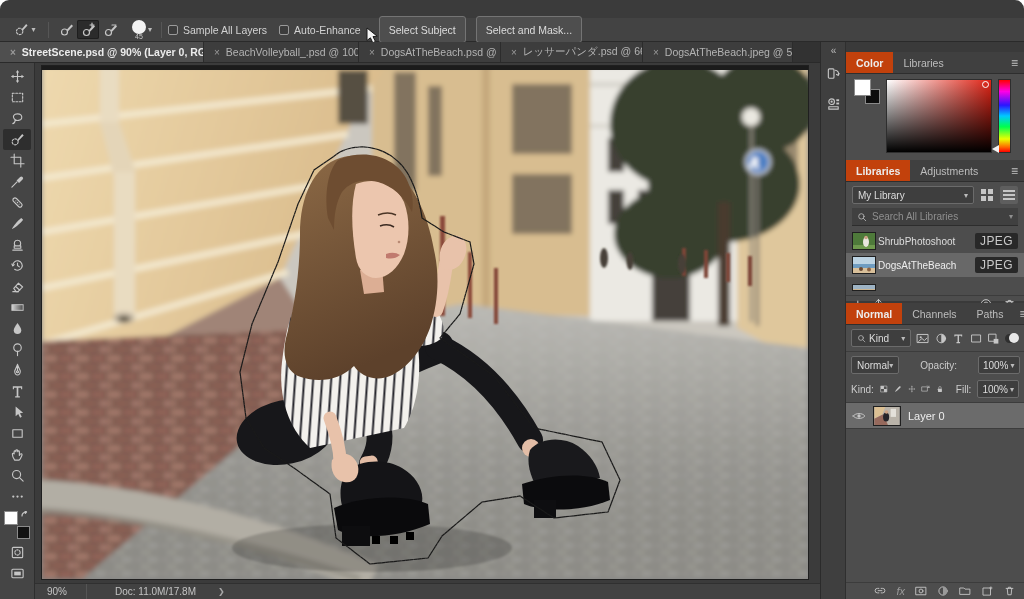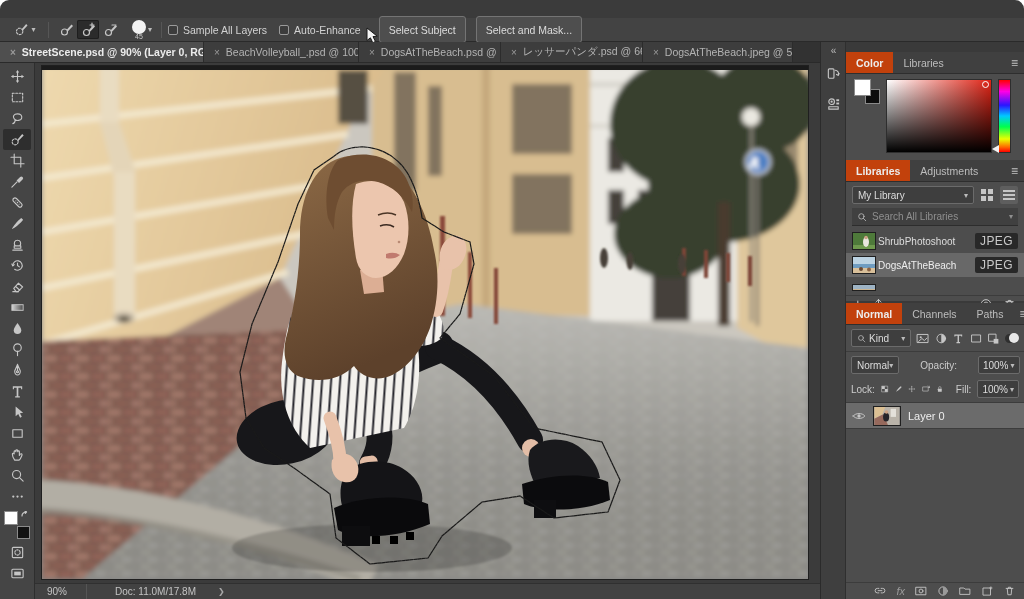--- a/index.html
+++ b/index.html
@@ -648,21 +648,21 @@
             <span class="chev">▾</span>
           </div>
           <span class="lbl10">Opacity:</span>
           <div class="valbox">
             <span>100%</span>
             <span class="chev">▾</span>
           </div>
         </div>
 
         <div style="display:flex;align-items:center;gap:6px;padding:2px 5px 4px;border-bottom:1px solid #3c3c3c;">
-          <span class="lbl10">Lock:</span>
+          <span class="lbl10">Kind:</span>
           <svg width="12" height="12" viewBox="0 0 16 16">
               <g class="if">
                 <rect x="2" y="2" width="6" height="6"></rect>
                 <rect x="8" y="8" width="6" height="6"></rect>
               </g>
               <rect class="i" x="2" y="2" width="12" height="12"></rect>
             </svg>
           <svg width="12" height="12" viewBox="0 0 16 16">
               <path class="if" d="M2,14 C3,11 8,5 12,2 L14,4 C11,8 5,13 2,14 Z"></path>
             </svg>

